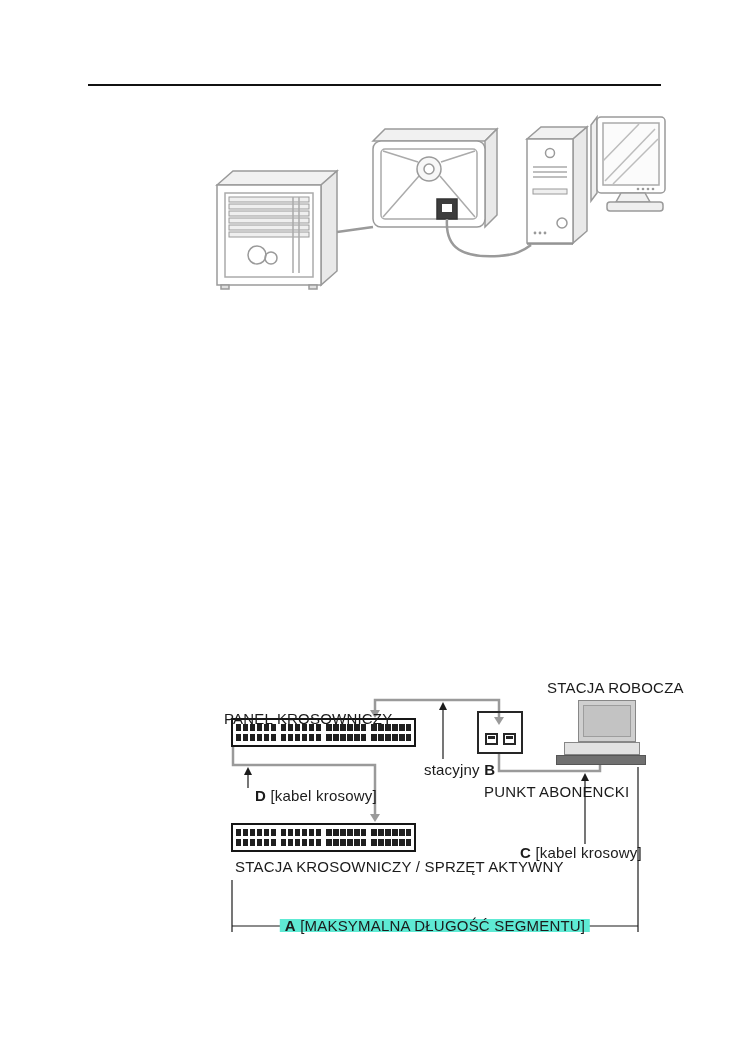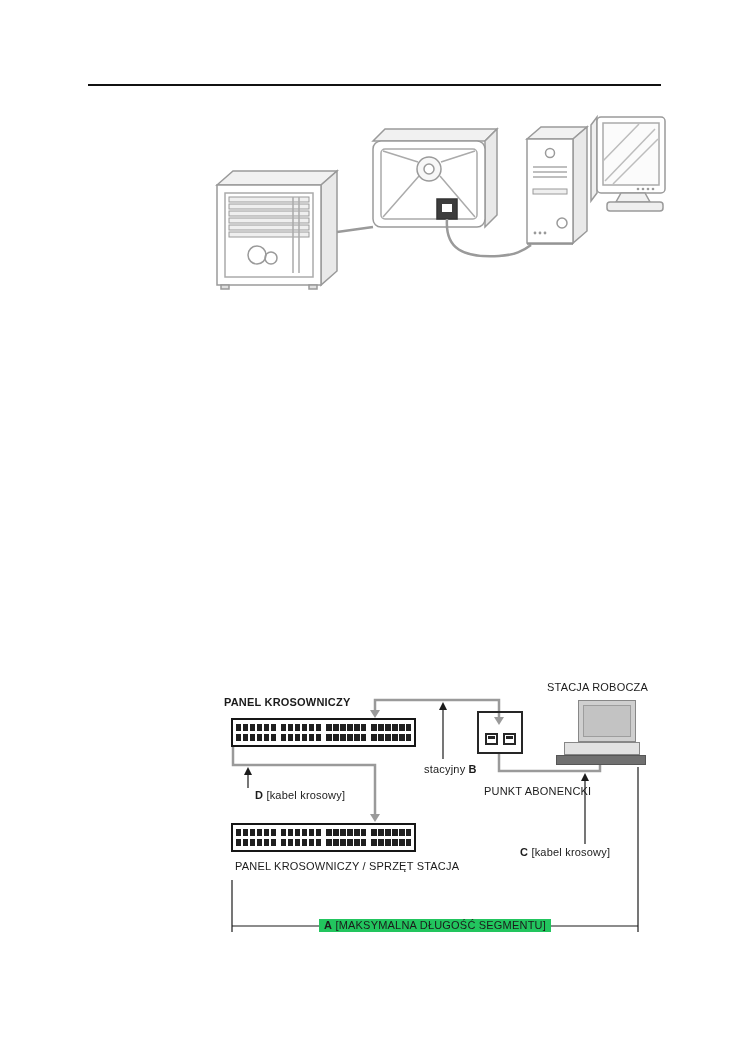--- a/index.html
+++ b/index.html
@@ -17,21 +17,21 @@
   .rule { left: 88px; top: 84px; width: 573px; height: 1.5px; background: #111; }
 
   
   .illu { left: 205px; top: 103px; width: 465px; height: 195px; }
 
   
   .diagram { left: 215px; top: 675px; width: 450px; height: 285px; }
   .wires { position: absolute; left: 0; top: 0; width: 450px; height: 285px; }
 
   .lbl {
-    position: absolute; font-size: 11px; line-height: 13px;
+    position: absolute; font-size: 15px; line-height: 13px;
     color: #1b1b1b; white-space: nowrap; letter-spacing: 0.2px;
   }
   .lbl .b { font-weight: 700; }
 
   .patch-panel {
     position: absolute; left: 16px; width: 185px; height: 29px;
     background: #ffffff; border: 2px solid #161616;
     display: flex; align-items: center; justify-content: space-between;
     padding: 0 3px;
   }
@@ -55,28 +55,28 @@
   .ws-monitor { position: absolute; left: 363px; top: 25px; width: 58px; height: 42px;
     background: #cfcfcf; border: 1px solid #878787; }
   .ws-screen { position: absolute; left: 4px; top: 4px; right: 4px; bottom: 4px;
     background: #c3c3c3; border: 1px solid #9d9d9d; }
   .ws-base { position: absolute; left: 349px; top: 67px; width: 76px; height: 13px;
     background: #e2e2e2; border: 1px solid #878787; }
   .ws-slab { position: absolute; left: 341px; top: 80px; width: 90px; height: 10px;
     background: #707070; border: 1px solid #565656; }
 
   .lbl-stacja   { left: 332px; top: 6px; }
-  .lbl-panel1   { left: 9px;   top: 21px; font-weight: bold; }
+  .lbl-panel1   { left: 9px;   top: 37px; }
   .lbl-odcinek  { left: 209px; top: 88px; }
   .lbl-punkt    { left: 228px; top: 110px; padding-left: 41px; }
   .lbl-d        { left: 40px;  top: 114px; }
   .lbl-panel2   { left: 20px;  top: 185px; }
   .lbl-c        { left: 305px; top: 171px; }
   .lbl-a        { left: 220px; top: 244px; transform: translateX(-50%);
-                  background: #22c55e; padding: 0 5px; }
+                  background: #5eead4; padding: 0 5px; }
 </style>
 </head>
 <body>
 
 <div class="abs rule"></div>
 
 <svg class="abs illu" viewBox="0 0 465 195">
 
   <g stroke="#9a9a9a" stroke-width="1.5" fill="#ffffff">
     <polygon points="12,82 28,68 132,68 116,82" fill="#f1f1f1"></polygon>
@@ -219,17 +219,17 @@
     <div class="ws-screen"></div>
   </div>
   <div class="ws-base"></div>
   <div class="ws-slab"></div>
 
   <div class="lbl lbl-stacja">STACJA ROBOCZA</div>
   <div class="lbl lbl-panel1">PANEL KROSOWNICZY</div>
   <div class="lbl lbl-odcinek"><span>stacyjny </span><span class="b">B</span></div>
   <div class="lbl lbl-punkt">PUNKT ABONENCKI</div>
   <div class="lbl lbl-d"><span class="b">D</span><span> [kabel krosowy]</span></div>
-  <div class="lbl lbl-panel2">PANEL KROSOWNICZY / SPRZĘT STACJA</div>
+  <div class="lbl lbl-panel2">STACJA KROSOWNICZY / SPRZĘT AKTYWNY</div>
   <div class="lbl lbl-c"><span class="b">C</span><span> [kabel krosowy]</span></div>
   <div class="lbl lbl-a"><span class="b">A</span><span> [MAKSYMALNA DŁUGOŚĆ SEGMENTU]</span></div>
 
 </div>
 
 </body></html>

